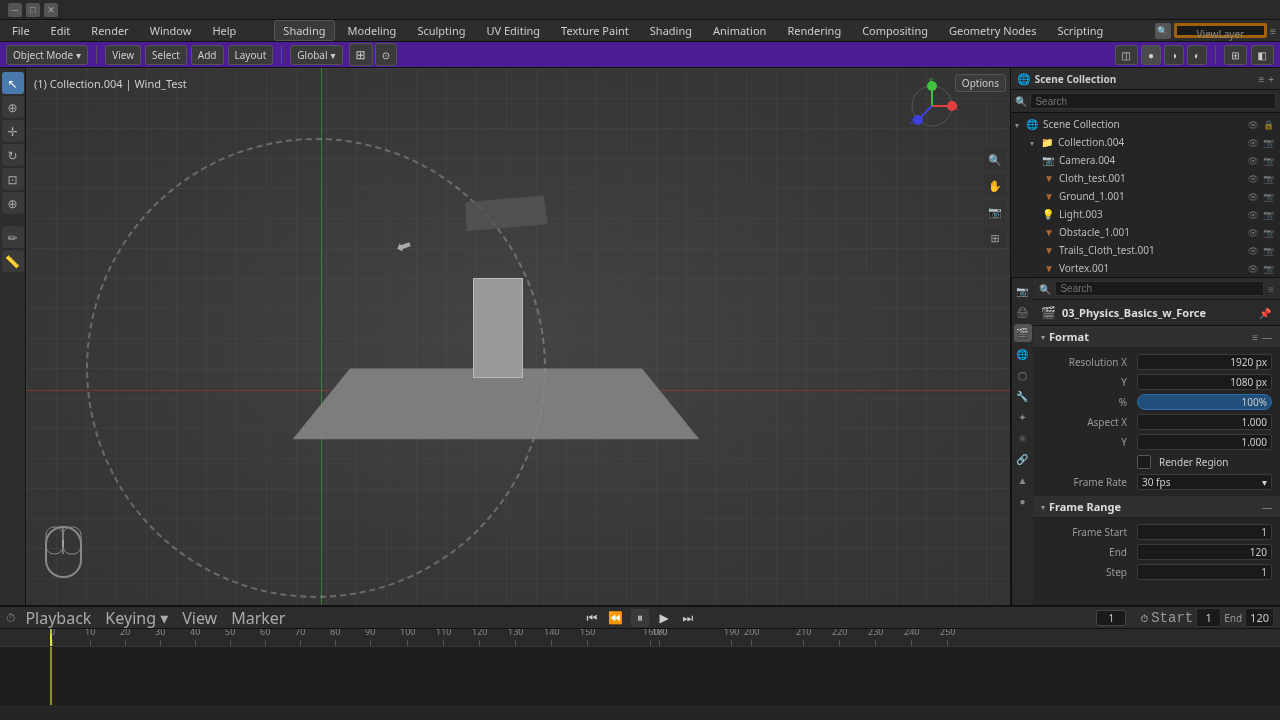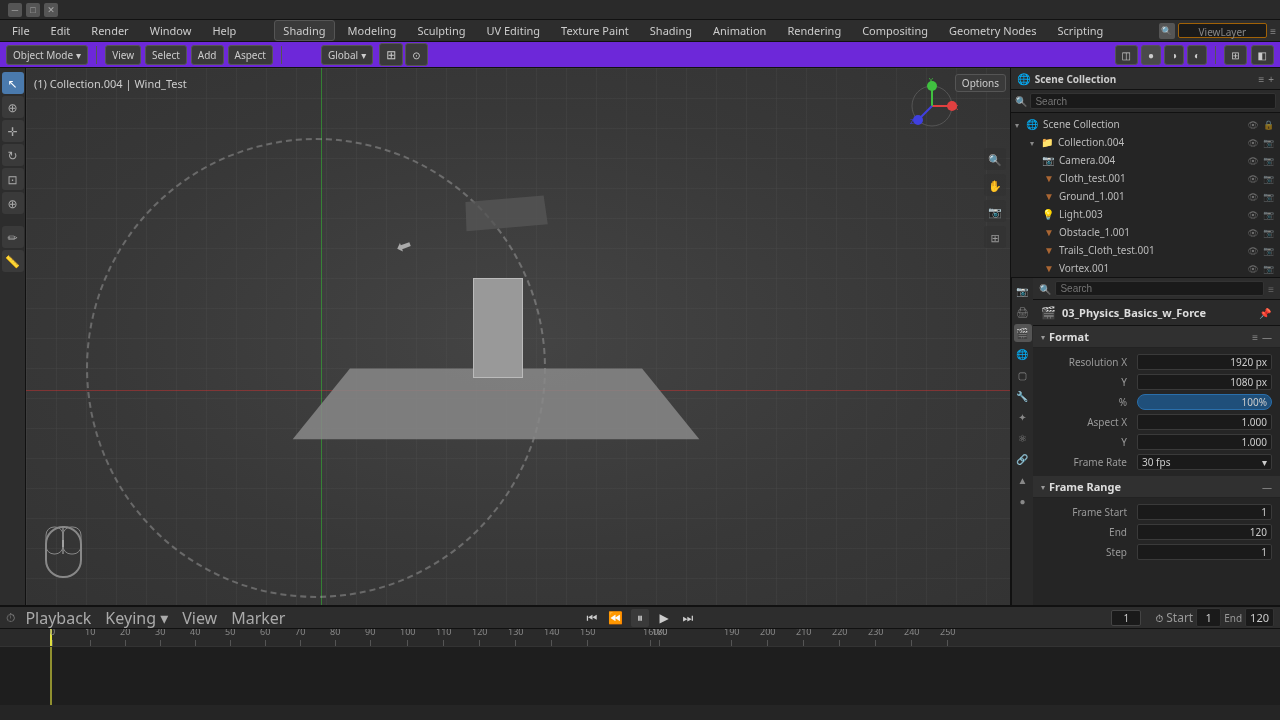--- a/index.html
+++ b/index.html
@@ -48,21 +48,21 @@
       padding: 2px 8px;
       border-radius: 3px;
       cursor: pointer;
       font-size: 11px;
       color: #ccc;
     }
 
     
     #header-toolbar {
       height: 26px;
-      background: #6d28d9;
+      background: #4c1d95;
       display: flex;
       align-items: center;
       padding: 0 6px;
       gap: 4px;
       border-bottom: 1px solid #111;
     }
     .toolbar-btn {
       padding: 2px 6px;
       background: #3a3a3a;
       border: 1px solid #555;
@@ -418,37 +418,37 @@
   <div class="menu-item">Texture Paint</div>
   <div class="menu-item">Shading</div>
   <div class="menu-item">Animation</div>
   <div class="menu-item">Rendering</div>
   <div class="menu-item">Compositing</div>
   <div class="menu-item">Geometry Nodes</div>
   <div class="menu-item">Scripting</div>
   <div style="flex:1"></div>
   <div style="display:flex;align-items:center;gap:3px;font-size:10px;color:#888;">
     <div style="width:16px;height:16px;background:#555;border-radius:2px;display:flex;align-items:center;justify-content:center;font-size:9px;">🔍</div>
-    <span style="background:#1a1a1a;border:1px solid #a16207;border-radius:2px;padding:1px 20px;height:15px;">ViewLayer</span>
+    <span style="background:#1a1a1a;border:3px solid #a16207;border-radius:2px;padding:1px 20px;height:15px;">ViewLayer</span>
     <span style="color:#888;">≡</span>
   </div>
 </div>
 
 <div id="header-toolbar">
   <div class="toolbar-btn">
     <span>Object Mode</span>
     <span>▾</span>
   </div>
   <div class="toolbar-sep"></div>
   <div class="toolbar-btn">View</div>
   <div class="toolbar-btn">Select</div>
   <div class="toolbar-btn">Add</div>
-  <div class="toolbar-btn">Aspect</div>
+  <div class="toolbar-btn">Layout</div>
   <div class="toolbar-sep"></div>
-  <div style="display:flex;align-items:center;gap:3px;margin-left:31px;">
+  <div style="display:flex;align-items:center;gap:3px;">
     <div class="toolbar-btn">
       <span>Global</span>
       <span>▾</span>
     </div>
   </div>
   <div style="display:flex;gap:2px;margin-left:2px;">
     <div class="toolbar-btn" style="font-size:12px;">⊞</div>
     <div class="toolbar-btn">⊙</div>
   </div>
   <div style="flex:1"></div>
@@ -705,20 +705,25 @@
             <div class="prop-row">
               <span class="prop-label">Aspect X</span>
               <div class="prop-value">1.000</div>
             </div>
 
             <div class="prop-row">
               <span class="prop-label">Y</span>
               <div class="prop-value">1.000</div>
             </div>
 
+            <div class="prop-row">
+              <span class="prop-label"></span>
+              <div class="prop-checkbox"></div>
+              <span style="font-size:10px;color:#ccc;margin-left:4px;">Render Region</span>
+            </div>
 
 
             <div class="prop-row">
               <span class="prop-label">Frame Rate</span>
               <div class="prop-dropdown">
                 <span>30 fps</span>
                 <span>▾</span>
               </div>
             </div>
           </div>
@@ -769,21 +774,21 @@
       <div class="tl-ctrl-btn">▶</div>
       <div class="tl-ctrl-btn">⏭</div>
     </div>
 
     <div style="flex:1"></div>
 
     <div class="tl-frame-input">1</div>
 
     <div style="display:flex;align-items:center;gap:3px;margin-left:8px;">
       <span style="font-size:10px;">⏱</span>
-      <span style="font-size:12px;color:#999;">Start</span>
+      <span style="font-size:14px;color:#999;font-family:Liberation Mono, monospace;">Start</span>
       <div class="tl-range-val">1</div>
       <span style="font-size:10px;color:#999;">End</span>
       <div class="tl-range-val">120</div>
     </div>
   </div>
 
   <div id="timeline-ruler">
     <div class="ruler-playhead" style="left:50px;"></div>
     <div class="ruler-mark" style="left:50px;">
       <span>0</span>
@@ -858,21 +863,21 @@
         <div class="ruler-mark-line"></div>
     </div>
     <div class="ruler-mark" style="left:652px;">
       <span>180</span>
         <div class="ruler-mark-line"></div>
     </div>
     <div class="ruler-mark" style="left:724px;">
       <span>190</span>
         <div class="ruler-mark-line"></div>
     </div>
-    <div class="ruler-mark" style="left:760px;">
+    <div class="ruler-mark" style="left:744px;">
       <span>200</span>
         <div class="ruler-mark-line"></div>
     </div>
     <div class="ruler-mark" style="left:796px;">
       <span>210</span>
         <div class="ruler-mark-line"></div>
     </div>
     <div class="ruler-mark" style="left:832px;">
       <span>220</span>
         <div class="ruler-mark-line"></div>

